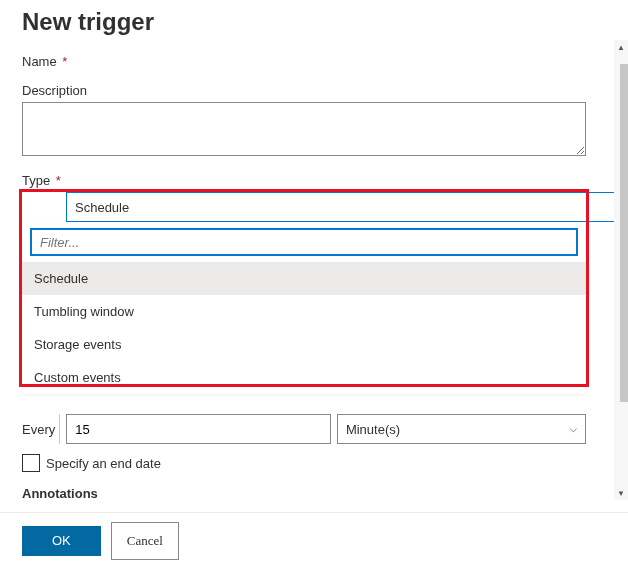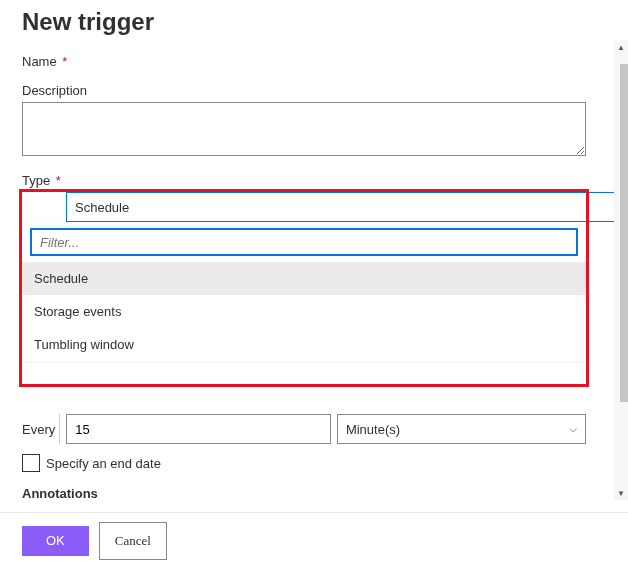--- a/index.html
+++ b/index.html
@@ -212,25 +212,25 @@
     right: 0;
     bottom: 0;
     height: 56px;
     border-top: 1px solid #edebe9;
     padding: 12px 22px;
     display: flex;
     align-items: center;
     gap: 10px;
   }
   .btn-primary {
-    background: #8b5cf6;
+    background: #0369a1;
     color: #fff;
     border: none;
     height: 30px;
-    padding: 0 24px;
+    padding: 0 30px;
     font-size: 13px;
     font-family: inherit;
     cursor: pointer;
   }
   .btn-secondary {
     background: #fff;
     color: #323130;
     border: 1px solid #8a8886;
     height: 38px;
     padding: 0 15px;
@@ -266,22 +266,23 @@
     <div class="dropdown-wrap">
       <div class="redbox"></div>
       <div class="dropdown-selected">
         <span>Schedule</span>
         <span class="chev">⌵</span>
       </div>
       <div class="dropdown-pop">
         <input class="filter-input" type="text" placeholder="Filter..." style="">
         <ul>
           <li class="selected">Schedule</li>
+          <li>Tumbling window</li>
           <li>Storage events</li>
-          <li>Tumbling window</li>
+          <li>Custom events</li>
         </ul>
       </div>
     </div>
   </div>
 
   <div class="rec-row">
     <div class="lbl">Every</div>
     <input class="num-input" type="text" value="15" style="">
     <div class="unit-select">
       <span>Minute(s)</span>

